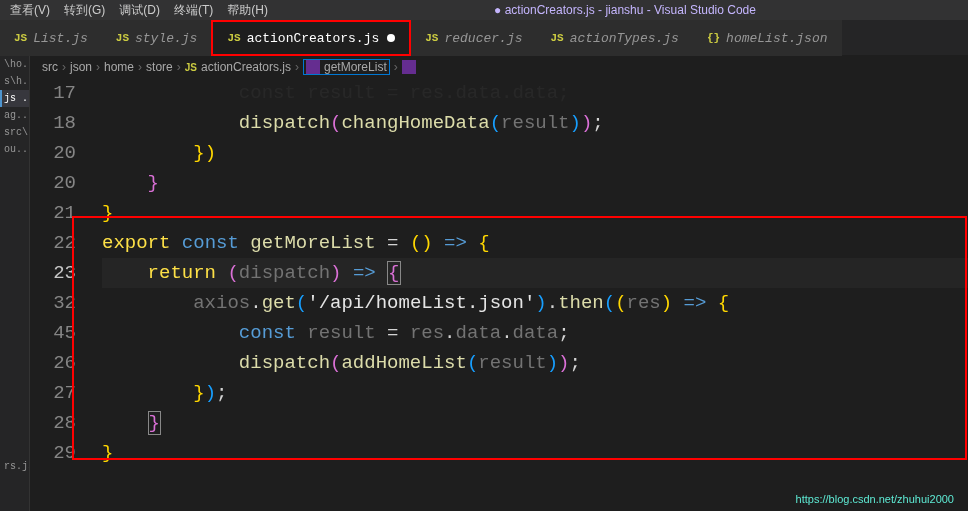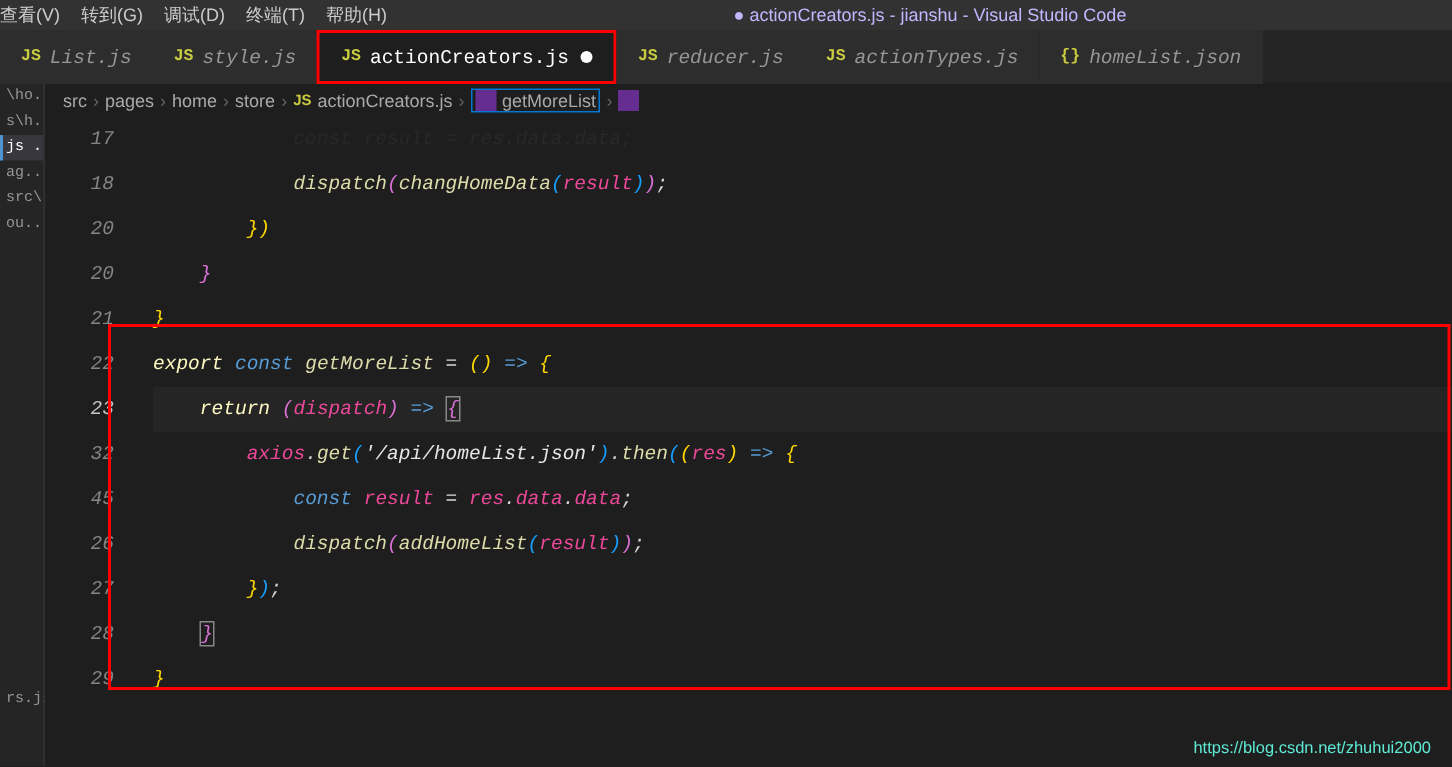--- a/index.html
+++ b/index.html
@@ -1,48 +1,48 @@
 <!DOCTYPE html>
 <html><head>
 <meta charset="utf-8">
 <style>
 * { margin:0; padding:0; box-sizing:border-box; }
 body { background:#1e1e1e; font-family:Consolas,'Courier New',monospace; font-size:13px; color:#d4d4d4; width:968px; height:511px; overflow:hidden; position:relative; }
-.menubar { height:20px; background:#323233; display:flex; align-items:center; font-size:12px; font-family:"Segoe UI",sans-serif; color:#ccc; }
+.menubar { height:20px; background:#323233; display:flex; align-items:center; padding-left:10px; font-size:12px; font-family:"Segoe UI",sans-serif; color:#ccc; }
 .menubar .menu-item { margin-right:14px; cursor:pointer; }
 .menubar .title { flex:1; text-align:center; color:#c4b5fd; }
 .tabbar { height:36px; background:#252526; display:flex; border-bottom:1px solid #1e1e1e; }
 .tab { display:flex; align-items:center; padding:0 14px; height:36px; background:#2d2d2d; color:#969696; font-size:13px; font-style:italic; cursor:pointer; }
 .tab.active { background:#1e1e1e; color:#fff; font-style:normal; border-bottom:none; }
 .tab.active.highlighted { border:2px solid #ff0000; }
 .tab .icon-js { color:#cbcb41; font-style:normal; font-weight:bold; font-size:11px; margin-right:6px; }
 .tab .icon-json { color:#cbcb41; font-style:normal; font-weight:bold; font-size:11px; margin-right:6px; }
 .tab .dirty-dot { width:8px; height:8px; border-radius:50%; background:#fff; margin-left:8px; }
 .main { display:flex; height:calc(100% - 56px); }
 .sidebar { width:30px; background:#252526; border-right:1px solid #333; }
 .sidebar .item { padding:3px 2px; font-size:10px; color:#969696; white-space:nowrap; overflow:hidden; cursor:pointer; border-left:2px solid transparent; }
 .sidebar .item.active { color:#fff; background:#37373d; border-left:2px solid #4e94ce; }
 .editor-wrap { flex:1; display:flex; flex-direction:column; }
 .breadcrumb { height:22px; background:#1e1e1e; display:flex; align-items:center; padding-left:12px; font-size:12px; color:#a9a9a9; font-family:"Segoe UI",sans-serif; }
 .breadcrumb .crumb{ display:flex; align-items:center; }
 .breadcrumb .sep { margin:0 4px; color:#666; }
 .breadcrumb .icon-js { color:#cbcb41; font-weight:bold; font-size:10px; margin-right:4px; }
 .breadcrumb .icon-fn { width:14px; height:14px; background:#652d90; display:inline-block; margin-right:4px; }
 .breadcrumb .hl { border:1px solid #0078d4; padding:0 2px; }
-.editor { flex:1; background:#1e1e1e; display:flex; font-size:13px; line-height:30px; position:relative;font-style:italic; }
+.editor { flex:1; background:#1e1e1e; display:flex; font-size:19px; line-height:30px; position:relative; }
 .gutter { width:72px; text-align:right; color:#858585; padding-right:26px; user-select:none; }
 .gutter .ln{ height:30px; }
 .gutter .ln.active{ color:#c6c6c6; }
 .code { flex:1; position:relative; }
 .code .line { height:30px; white-space:pre; }
 .code .line.active { background:rgba(255,255,255,0.03); }
-.tk-kw { color:#fef9c3; }
+.tk-kw { color:#fde047; }
 .tk-kw2 { color:#569cd6; }
 .tk-fn { color:#dcdcaa; }
-.tk-var { color:#ec4899; }
+.tk-var { color:#737373; }
 .tk-str { color:#e5e5e5; }
 .tk-p { color:#d4d4d4; }
 .tk-br1 { color:#ffd700; }
 .tk-br2 { color:#da70d6; }
 .tk-br3 { color:#179fff; }
 .bracket-hl{ border:1px solid #888; }
 .red-box{ position:absolute; border:2px solid #ff0000; pointer-events:none; }
 .watermark{ position:absolute; bottom:6px; right:14px; color:#5eead4; font-size:11px; font-family:"Segoe UI",sans-serif;text-align:center; }
 </style>
 </head>
@@ -94,21 +94,21 @@
       <div class="item">ou...</div>
     <div style="height:300px"></div>
     <div id="sidebar-bottom">
         <div class="item">rs.js</div>
       </div>
   </div>
   <div class="editor-wrap">
     <div class="breadcrumb" id="breadcrumb">
         <span class="crumb">src</span>
         <span class="sep">›</span>
-        <span class="crumb">pages</span>
+        <span class="crumb">json</span>
         <span class="sep">›</span>
         <span class="crumb">home</span>
         <span class="sep">›</span>
         <span class="crumb">store</span>
         <span class="sep">›</span>
         <span class="crumb"><span class="icon-js">JS</span>actionCreators.js</span>
         <span class="sep">›</span>
         <span class="crumb hl"><span class="icon-fn"></span>getMoreList</span>
         <span class="sep">›</span>
         <span class="crumb">

